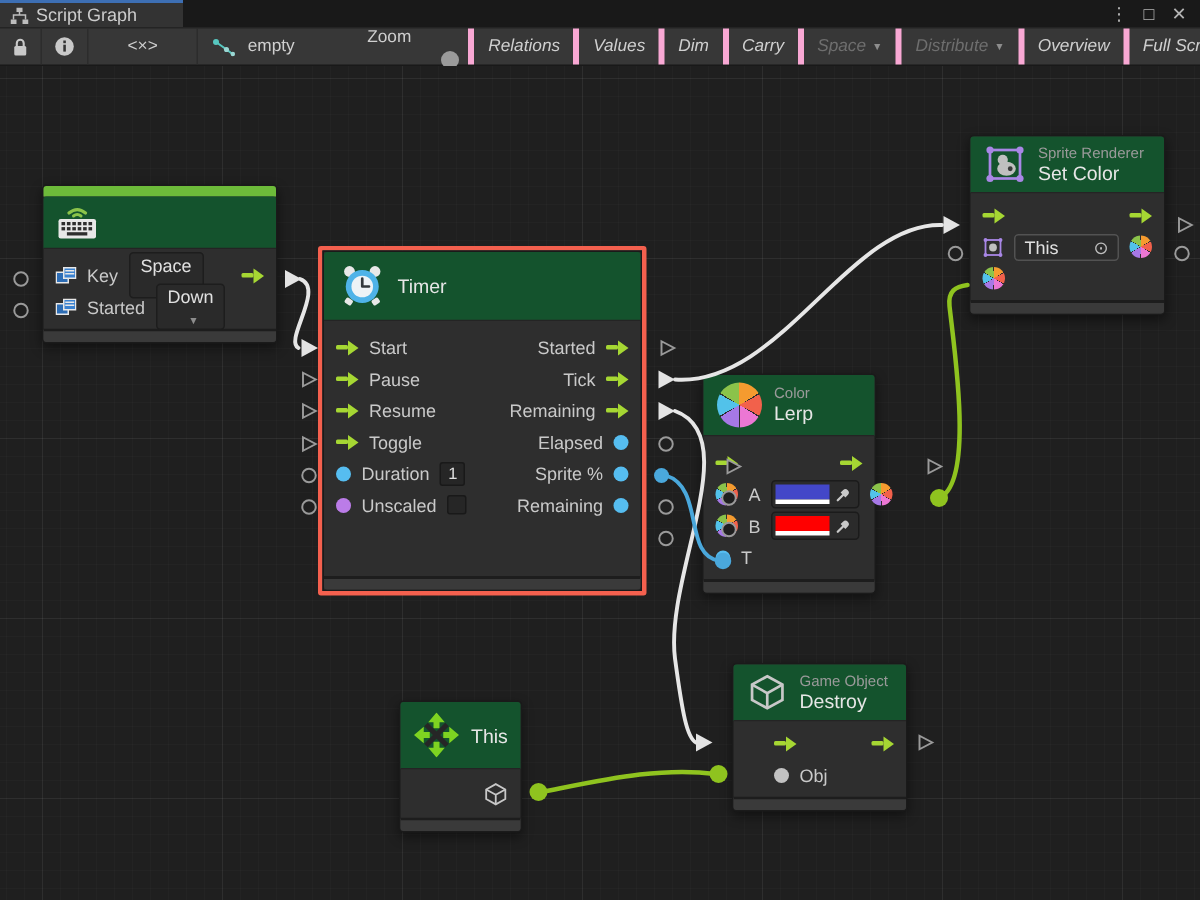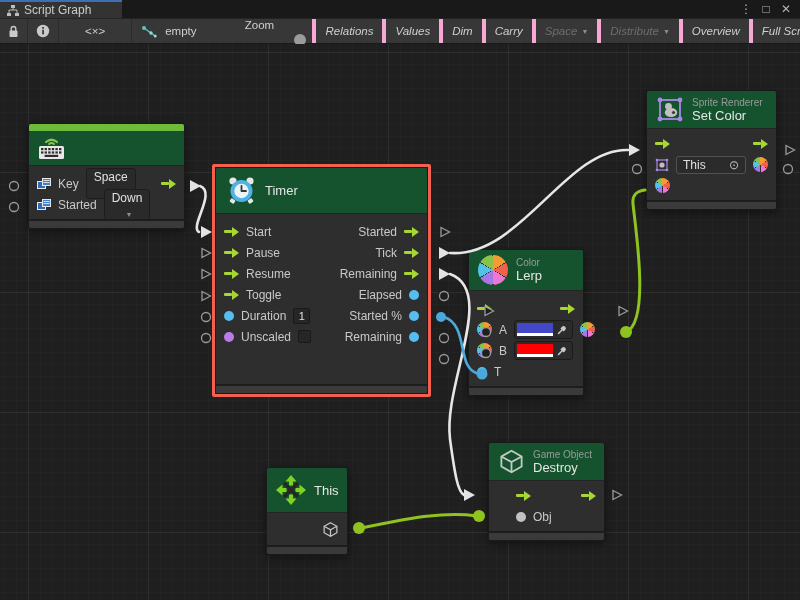--- a/index.html
+++ b/index.html
@@ -262,21 +262,21 @@
           <span class="rgt">
               <span>Elapsed</span>
               <span class="pdot dot-blue"></span>
             </span>
         </div>
         <div class="prow">
           <span class="pdot dot-blue"></span>
           <span>Duration</span>
           <span class="mini-input">1</span>
           <span class="rgt">
-              <span>Started %</span>
+              <span>Sprite %</span>
               <span class="pdot dot-blue"></span>
             </span>
         </div>
         <div class="prow">
           <span class="pdot dot-purple"></span>
           <span>Unscaled</span>
           <span class="checkbox"></span>
           <span class="rgt">
               <span>Remaining</span>
               <span class="pdot dot-blue"></span>

